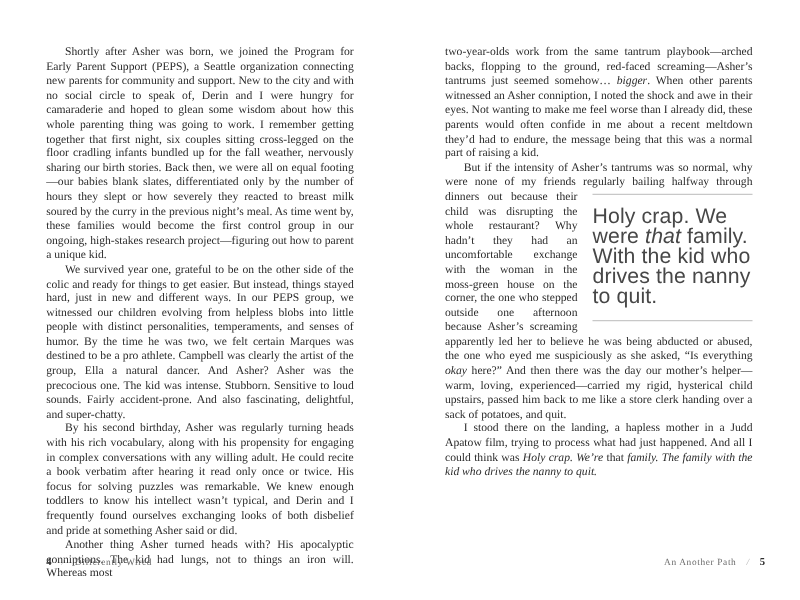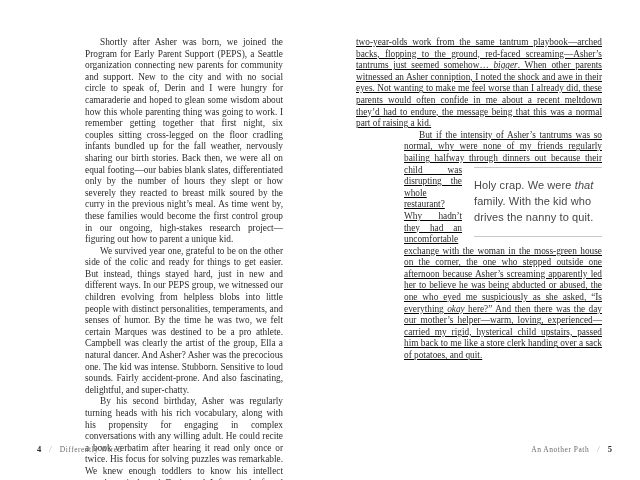--- a/index.html
+++ b/index.html
@@ -8,31 +8,31 @@
   }
   *{box-sizing:border-box;}
   html,body{margin:0;padding:0;}
   body{
     width:640px;height:480px;background:var(--background);
     font-family:"Liberation Serif",serif;overflow:hidden;position:relative;
   }
   .spread{position:relative;width:640px;height:480px;}
   .text-column{position:absolute;top:37px;width:246px;}
   .text-column.left{left:37px;}
-  .text-column.right{left:356px;text-decoration:underline;}
+  .text-column.right{left:356px;}
   p.body-par{
     margin:0;font-size:9.3px;line-height:11.6px;text-align:justify;
     color:var(--body-text);hyphens:auto;-webkit-hyphens:auto;
   }
-  p.body-par.indent{text-indent:15px;margin-left:48px;}
+  p.body-par.indent{text-indent:15px;}
   p.body-par i{font-style:italic;}
   .pullquote{
     display:block;float:right;width:128px;margin:2px 0 6px 12px;
     padding:9px 0 11px 0;border-top:1px solid var(--rule);border-bottom:1px solid var(--rule);
-    font-family:"Liberation Sans",sans-serif;font-size:11px;line-height:16px;
+    font-family:"Liberation Sans",sans-serif;font-size:17px;line-height:16px;
     letter-spacing:0.1px;color:var(--pull-quote-text);text-align:left;text-indent:0;
   }
   .pullquote i{font-style:italic;}
   .footer{
     position:absolute;top:444px;font-family:Liberation Serif, serif;
     font-size:7.5px;letter-spacing:0.5px;color:var(--footer-text);white-space:nowrap;
   }
   .footer.left{left:37px;}
   .footer.right{right:28px;}
   .footer .pagenum{font-weight:bold;font-size:8.5px;color:var(--page-number);letter-spacing:0;}
@@ -52,19 +52,20 @@
     </div>
     <footer class="footer left">
       <span class="pagenum">4</span><span class="slash">/</span><span class="running-title">Differently Wired</span>
     </footer>
   </section>
 
   <section>
     <div class="text-column right">
       <p class="body-par">two-year-olds work from the same tantrum playbook—arched backs, flopping to the ground, red-faced screaming—Asher’s tantrums just seemed somehow… <i>bigger</i>. When other parents witnessed an Asher conniption, I noted the shock and awe in their eyes. Not wanting to make me feel worse than I already did, these parents would often confide in me about a recent meltdown they’d had to endure, the message being that this was a normal part of raising a kid.</p>
       <p class="body-par indent"><span>But if the intensity of Asher’s tantrums was so normal, why were none of my friends regularly bailing halfway through dinners out </span><span class="pullquote">Holy crap. We were <i>that</i> family. With the kid who drives the nanny to quit.</span><span>because their child was disrupting the whole restaurant? Why hadn’t they had an uncomfortable exchange with the woman in the moss-green house on the corner, the one who stepped outside one afternoon because Asher’s screaming apparently led her to believe he was being abducted or abused, the one who eyed me suspiciously as she asked, “Is everything <i>okay</i> here?” And then there was the day our mother’s helper—warm, loving, experienced—carried my rigid, hysterical child upstairs, passed him back to me like a store clerk handing over a sack of potatoes, and quit.</span></p>
+      <p class="body-par indent">I stood there on the landing, a hapless mother in a Judd Apatow film, trying to process what had just happened. And all I could think was <i>Holy crap. We’re</i> that <i>family. The family with the kid who drives the nanny to quit.</i></p>
     </div>
     <footer class="footer right">
       <span class="running-title">An Another Path</span><span class="slash">/</span><span class="pagenum">5</span>
     </footer>
   </section>
 
 </div>
 
 </body></html>

